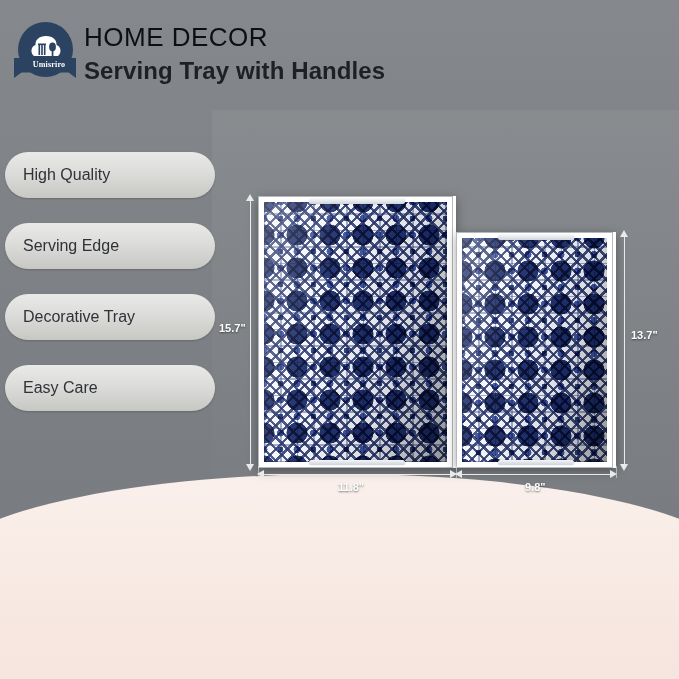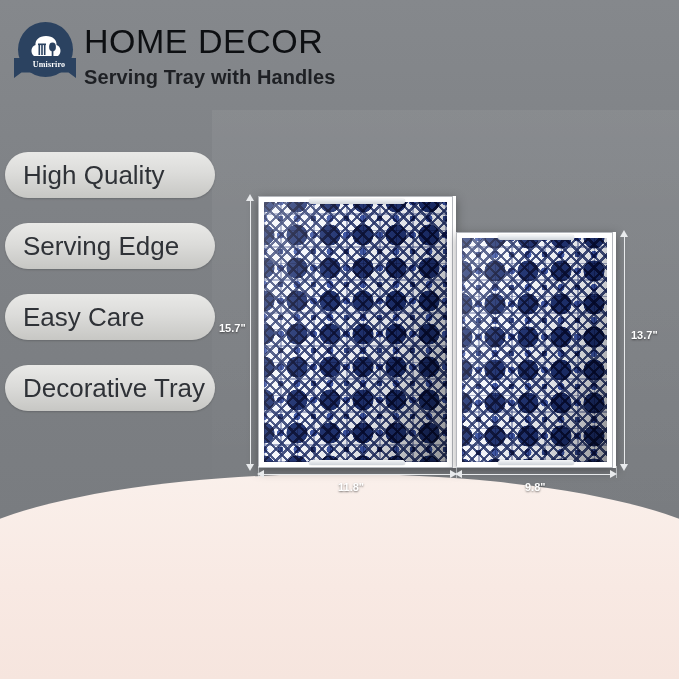--- a/index.html
+++ b/index.html
@@ -75,29 +75,29 @@
     letter-spacing: 0.2px;
     font-family: "Liberation Serif", serif;
   }
 
   .title-block {
     position: absolute;
     left: 84px;
     top: 24px;
   }
   .title-main {
-    font-size: 34px;
+    font-size: 26px;
     font-weight: 400;
     color: #0d0f12;
     letter-spacing: 0.5px;
     line-height: 1.05;
     font-family: "Liberation Sans", sans-serif;
   }
   .title-sub {
-    font-size: 20px;
+    font-size: 24px;
     font-weight: bold;
     color: #1e2024;
     margin-top: 6px;
     letter-spacing: 0.1px;
   }
 
   
   .features {
     position: absolute;
     left: 5px;
@@ -109,21 +109,21 @@
     height: 46px;
     margin-bottom: 25px;
     border-radius: 23px;
     background: linear-gradient(180deg, #e9e9e7 0%, #dcdcda 45%, #c7c7c4 100%);
     box-shadow: 0 1px 2px rgba(0,0,0,0.18);
     display: flex;
     align-items: center;
     padding-left: 18px;
   }
   .pill-label {
-    font-size: 26px;
+    font-size: 16px;
     color: #2f3237;
     font-weight: 400;
     white-space: nowrap;
   }
 
   
   .tray {
     position: absolute;
     background: #ffffff;
     box-shadow: 0 3px 10px rgba(0,0,0,0.35);
@@ -283,24 +283,24 @@
   </div>
 
   <div class="features">
     <div class="pill">
       <span class="pill-label">High Quality</span>
     </div>
     <div class="pill">
       <span class="pill-label">Serving Edge</span>
     </div>
     <div class="pill">
+      <span class="pill-label">Decorative Tray</span>
+    </div>
+    <div class="pill">
       <span class="pill-label">Easy Care</span>
-    </div>
-    <div class="pill">
-      <span class="pill-label">Decorative Tray</span>
     </div>
   </div>
 
   <div class="tray tray-large">
     <div class="tray-inner">
       <div class="tile-field"></div>
       <div class="tile-sheen"></div>
     </div>
     <div class="tray-rim"></div>
     <div class="handle handle-top"></div>

